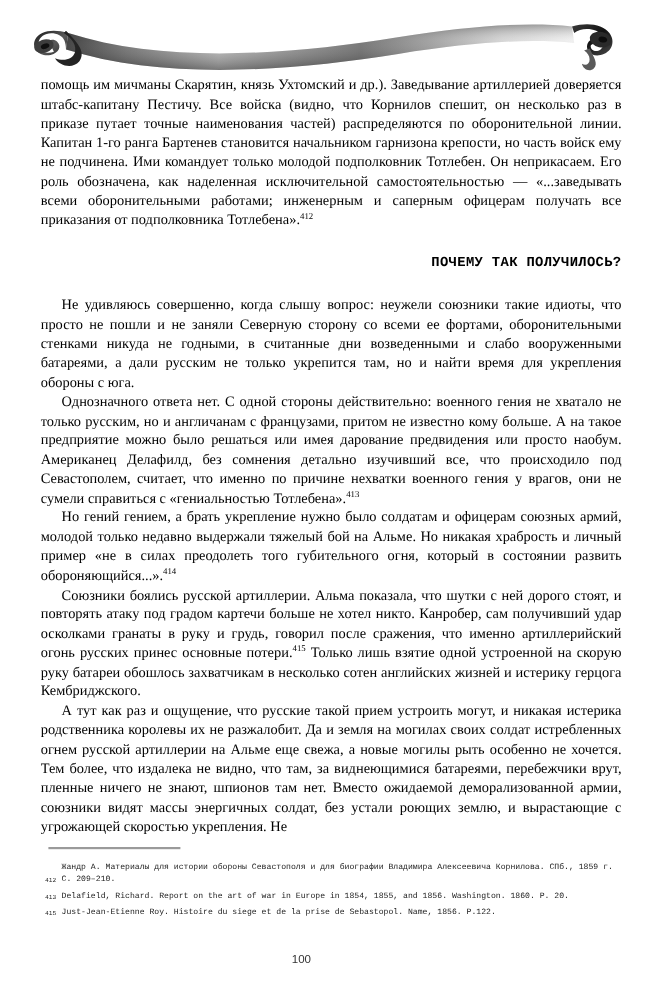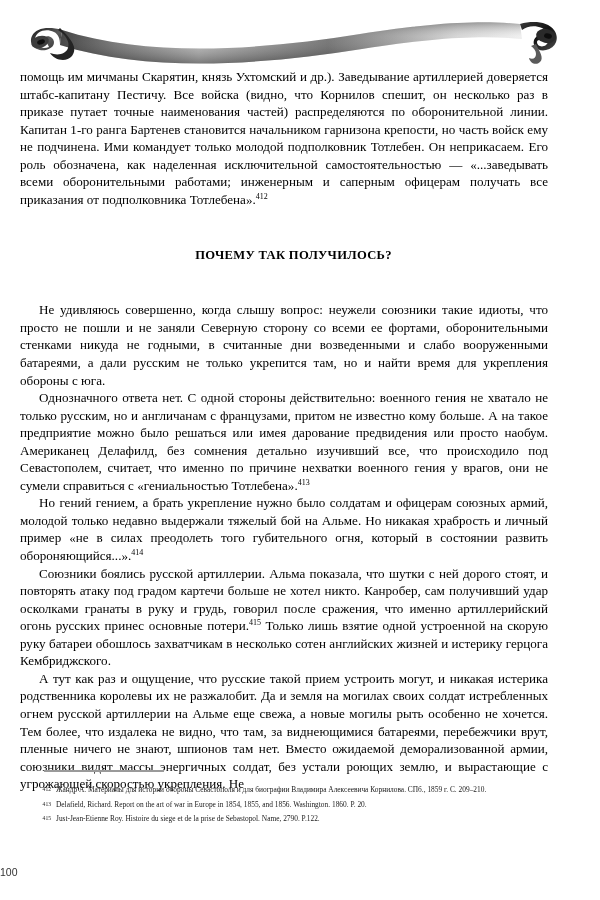--- a/index.html
+++ b/index.html
@@ -37,21 +37,21 @@
   .ribbon-title-text {
     font-family: "Liberation Serif", serif;
     font-size: 12.5px;
     fill: #ffffff;
     letter-spacing: 0.2px;
   }
 
   
   .content {
     position: absolute;
-    left: 20px;
+    left: 37px;
     top: 68px;
     width: 528px;
   }
   p.body-par {
     margin: 0;
     font-size: 13.1px;
     line-height: 17.55px;
     text-align: justify;
     text-indent: 19px;
     hyphens: manual;
@@ -59,49 +59,49 @@
   p.body-par.no-indent {
     text-indent: 0;
   }
   sup.fn {
     font-size: 8px;
     vertical-align: super;
     line-height: 0;
   }
 
   h2.section-heading {
-    font-family: Liberation Serif, serif;
+    font-family: Liberation Mono, monospace;
     font-size: 12.6px;
     font-weight: bold;
     letter-spacing: 0.3px;
-    margin: 16px;
+    margin: 0;
     padding: 0;
     text-indent: 19px;
-    text-align: center;
+    text-align: right;
   }
   .heading-gap-top { height: 24px; }
   .heading-gap-bottom { height: 22px; }
 
   
   .footnotes {
     position: absolute;
     left: 36px;
     top: 770px;
     width: 528px;
   }
   .fn-rule {
     width: 120px;
     height: 2px;
     background: #9a9a9a;
     margin: 0 0 12px 8px;
   }
   .fn-item {
     display: flex;
     align-items: flex-end;
-    font-family: Liberation Serif, serif;
+    font-family: Liberation Mono, monospace;
     font-size: 7.4px;
     line-height: 11.2px;
     color: #1a1a1a;
     margin-bottom: 3.5px;
   }
   .fn-num {
     width: 20px;
     flex: 0 0 20px;
     text-align: right;
     font-size: 5.6px;
@@ -113,20 +113,21 @@
   .fn-text {
     flex: 1 1 auto;
   }
 
   
   .page-number {
     position: absolute;
     left: 0;
     top: 866px;
     width: 548px;
+    text-align: center;
     font-family: "Liberation Sans", sans-serif;
     font-size: 10.5px;
     color: #333333;
   }
 </style>
 </head>
 <body>
 
 <div class="page">
 
@@ -232,19 +233,19 @@
     </div>
 
     <div class="fn-item">
       <div class="fn-num">413</div>
       <div class="fn-text">Delafield, Richard. Report on the art of war in Europe in 1854, 1855, and 1856. Washington. 1860. P. 20.</div>
     </div>
 
 
     <div class="fn-item">
       <div class="fn-num">415</div>
-      <div class="fn-text">Just-Jean-Etienne Roy. Histoire du siege et de la prise de Sebastopol. Name, 2790. P.122.</div>
+      <div class="fn-text">Just-Jean-Etienne Roy. Histoire du siege et de la prise de Sebastopol. Name, 1856. P.122.</div>
     </div>
   </div>
 
   <div class="page-number">100</div>
 
 </div>
 
 </body></html>

